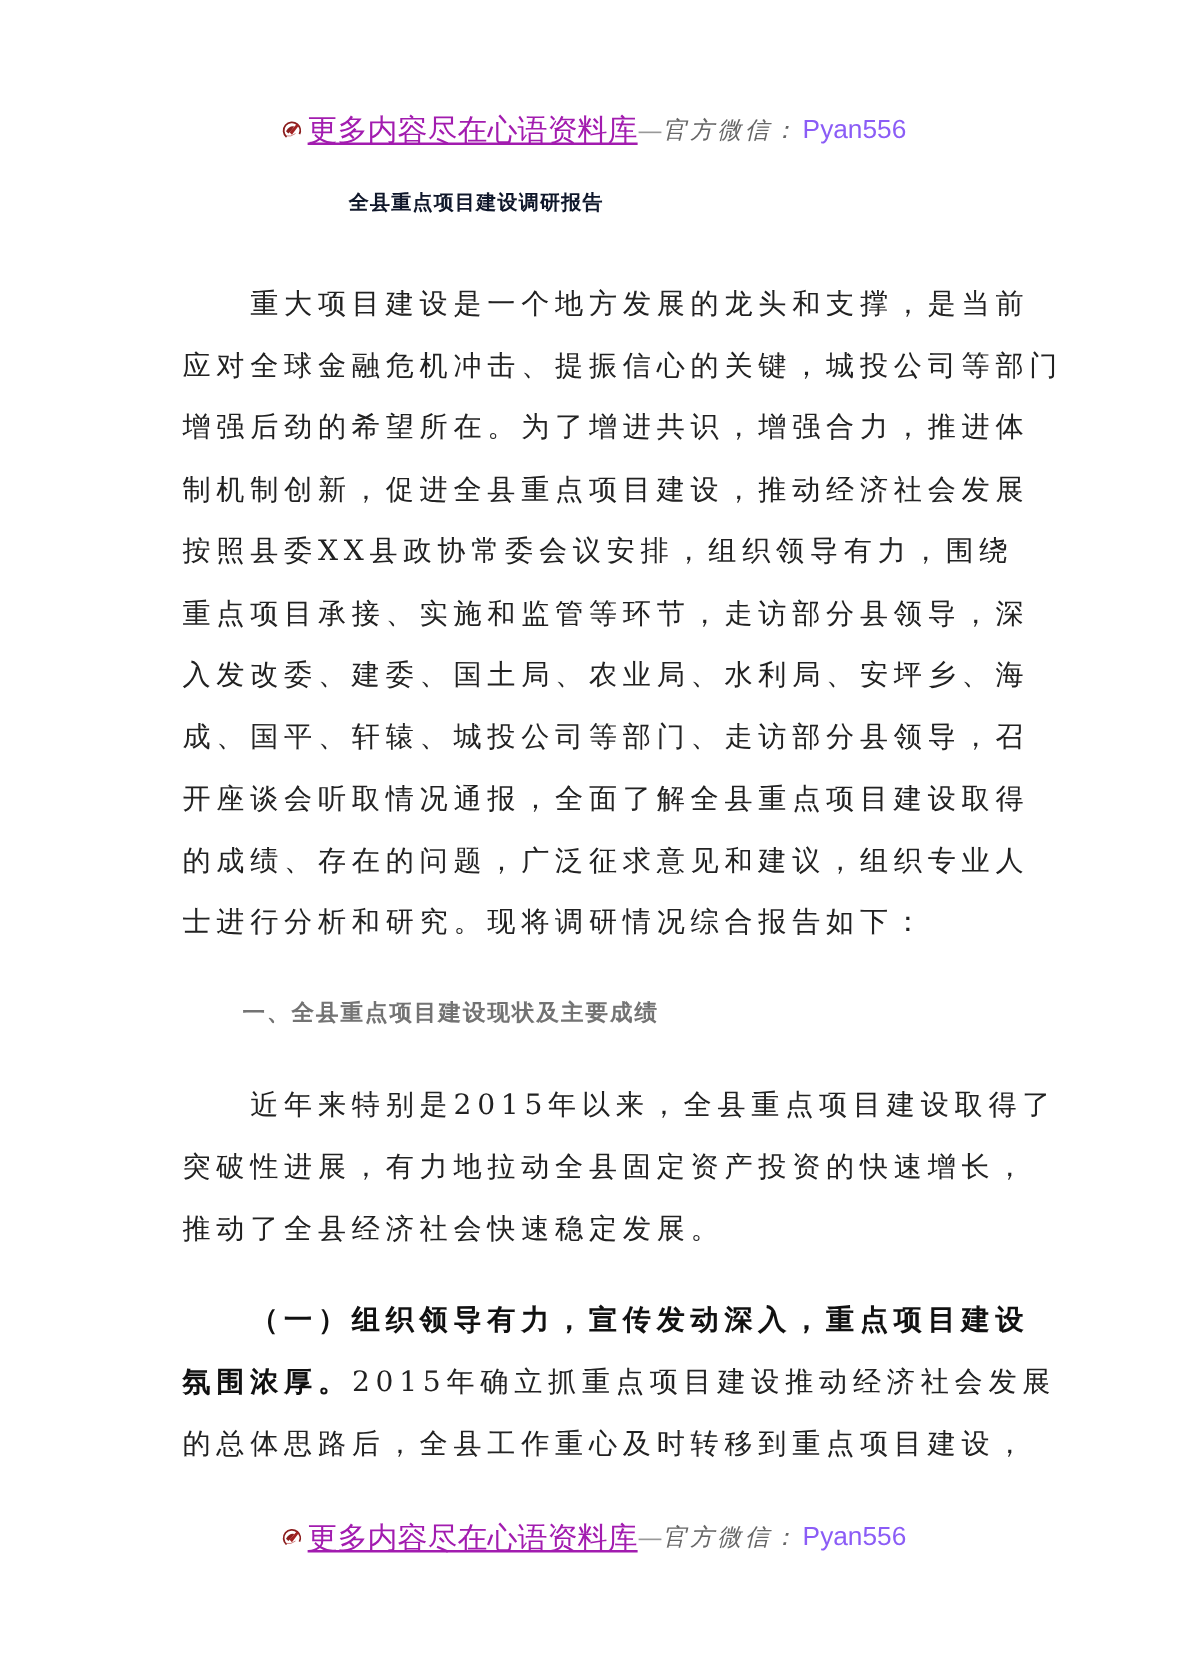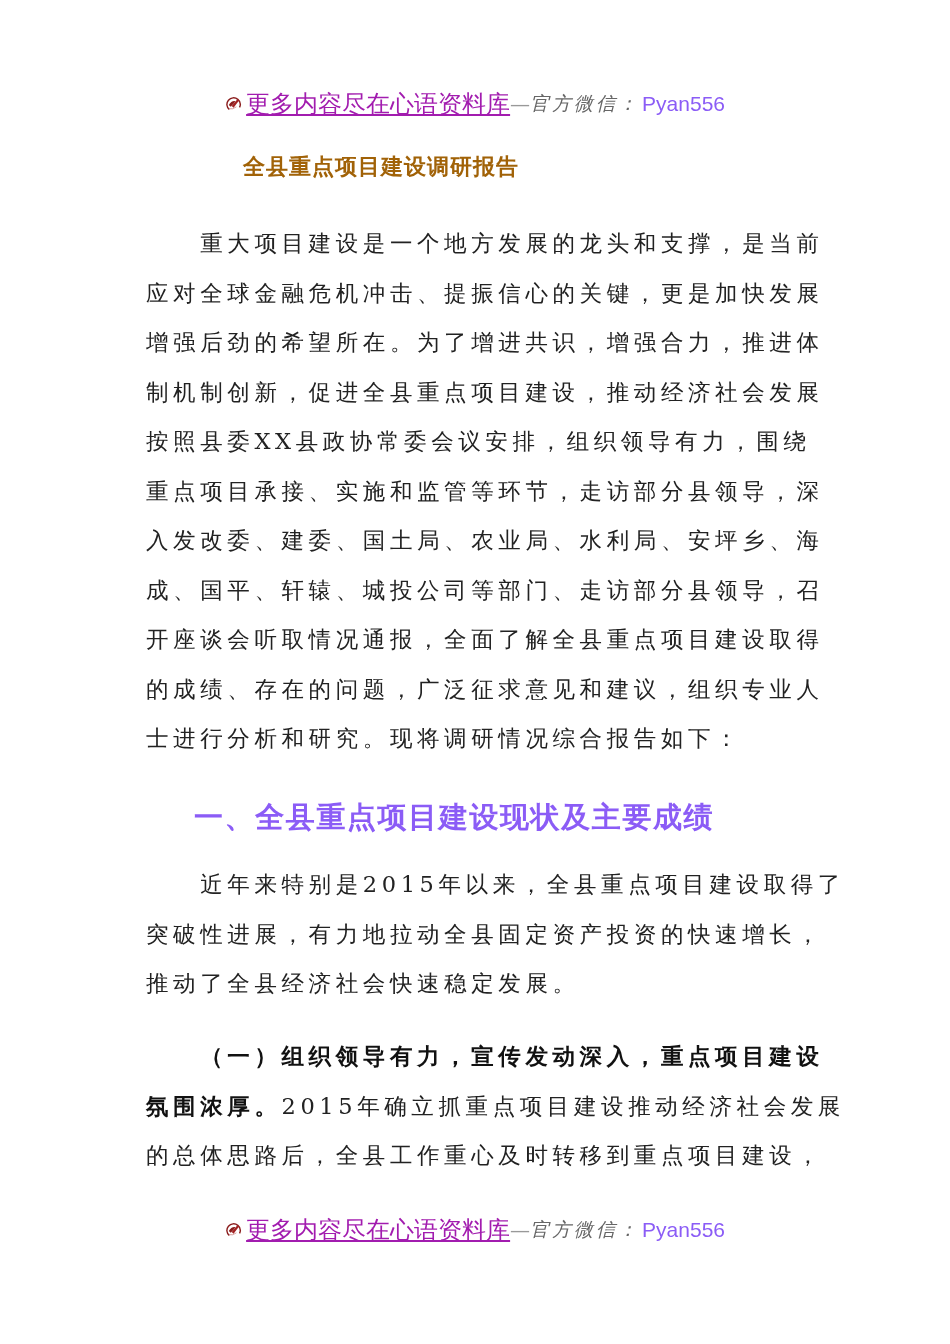--- a/index.html
+++ b/index.html
@@ -55,47 +55,47 @@
       font-size: 21px;
       color: #8b5cf6;
       margin-left: 2px;
     }
     .doc-title {
       position: absolute;
       top: 152px;
       left: 0;
       width: 762px;
       text-align: center;
-      font-size: 22px;
+      font-size: 16px;
       font-weight: bold;
       letter-spacing: 1px;
-      color: #a16207;
+      color: #0f172a;
     }
     .para {
       position: absolute;
       left: 146px;
       width: 660px;
       font-size: 22.5px;
       line-height: 49.5px;
       letter-spacing: 4.6px;
       text-align: justify;
       color: #222;
     }
     .para .line {
       display: block;
       white-space: nowrap;
       height: 49.5px;
     }
     .heading {
       position: absolute;
       left: 194px;
-      font-size: 29px;
+      font-size: 18px;
       font-weight: bold;
       letter-spacing: 1.6px;
-      color: #8b5cf6;
+      color: #737373;
     }
     .bold { font-weight: bold; color: #111; }
   </style>
 </head>
 <body>
 
 <div class="banner top">
   <svg class="logo" viewBox="0 0 36 36">
     <circle cx="18" cy="19" r="14" fill="none" stroke="#8b1e1e" stroke-width="3" stroke-dasharray="62 26" transform="rotate(130 18 19)"></circle>
     <path d="M8 20 Q14 10 22 12 Q18 18 12 24 Z" fill="#8b1e1e"></path>
@@ -105,21 +105,21 @@
   <span class="b-main">更多内容尽在心语资料库</span>
   <span class="b-dash">—</span>
   <span class="b-wechat">官方微信：</span>
   <span class="b-id">Pyan556</span>
 </div>
 
 <div class="doc-title">全县重点项目建设调研报告</div>
 
 <div class="para" style="top:219px;">
   <span class="line">　　重大项目建设是一个地方发展的龙头和支撑，是当前</span>
-  <span class="line">应对全球金融危机冲击、提振信心的关键，更是加快发展</span>
+  <span class="line">应对全球金融危机冲击、提振信心的关键，城投公司等部门</span>
   <span class="line">增强后劲的希望所在。为了增进共识，增强合力，推进体</span>
   <span class="line">制机制创新，促进全县重点项目建设，推动经济社会发展</span>
   <span class="line">按照县委XX县政协常委会议安排，组织领导有力，围绕</span>
   <span class="line">重点项目承接、实施和监管等环节，走访部分县领导，深</span>
   <span class="line">入发改委、建委、国土局、农业局、水利局、安坪乡、海</span>
   <span class="line">成、国平、轩辕、城投公司等部门、走访部分县领导，召</span>
   <span class="line">开座谈会听取情况通报，全面了解全县重点项目建设取得</span>
   <span class="line">的成绩、存在的问题，广泛征求意见和建议，组织专业人</span>
   <span class="line">士进行分析和研究。现将调研情况综合报告如下：</span>
 </div>

